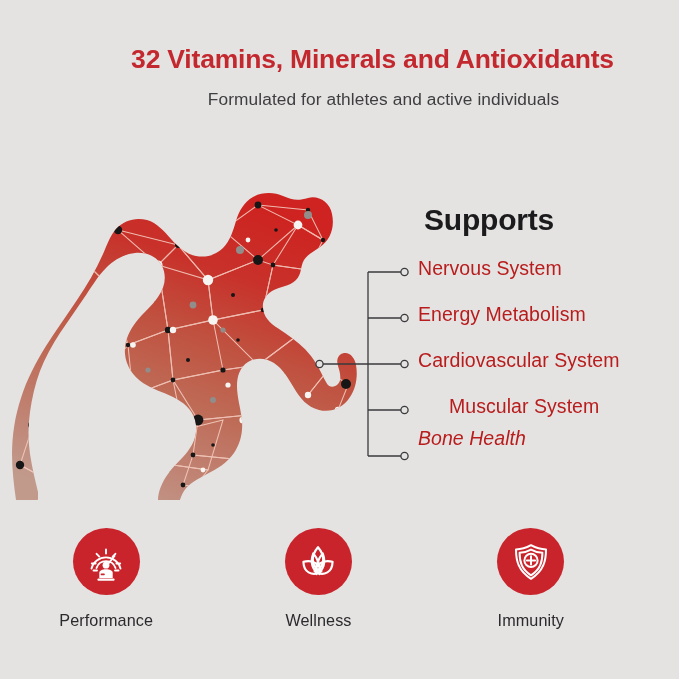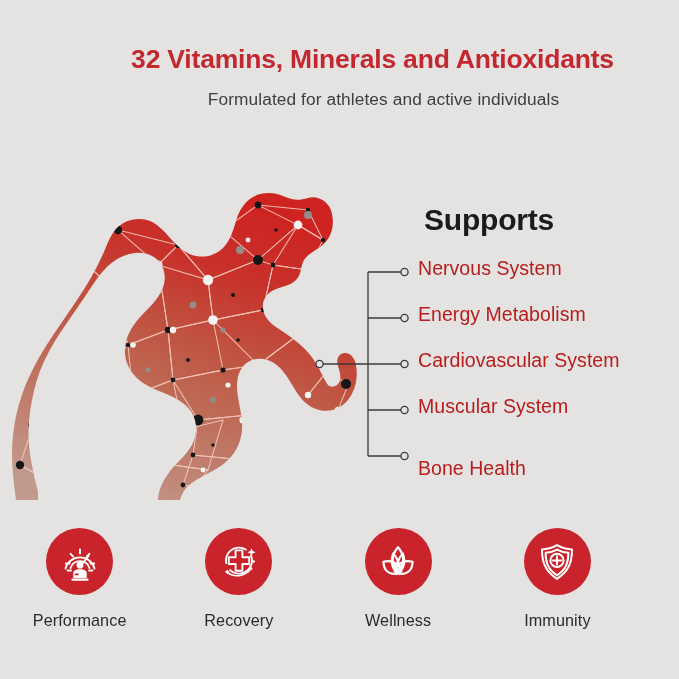--- a/index.html
+++ b/index.html
@@ -52,22 +52,22 @@
   .support-item{
     position:absolute;left:0;
     font-size:19.5px;font-weight:400;
     color:#b91c1c;
     letter-spacing:0.05px;
     white-space:nowrap;
   }
   .si0{top:2px;}
   .si1{top:48px;}
   .si2{top:94px;}
-  .si3{top:140px;}
-  .si4{top:202px;}
+  .si3{top:140px;margin-left:31px;}
+  .si4{top:172px;font-style:italic;}
 
   
   .benefits{
     position:absolute;left:0;top:528px;width:637px;height:110px;
     display:flex;align-items:flex-start;
   }
   .benefit{
     flex:1 1 0;
     display:flex;flex-direction:column;align-items:center;
   }
@@ -355,42 +355,20 @@
           <circle cx="21" cy="24.2" r="3.4" fill="#FFFFFF"></circle>
           <path d="M14.3,37 L14.3,31.8 C14.3,29.6 17.2,28.3 21,28.3
                    C24.8,28.3 27.7,29.6 27.7,31.8 L27.7,37 Z" fill="#FFFFFF"></path>
           <rect x="12.4" y="37.4" width="17.2" height="2.4" rx="1.1" fill="#FFFFFF"></rect>
           <rect x="15.6" y="32.6" width="4.2" height="1.7" rx="0.8" fill="#C9242B"></rect>
         </svg>
       </div>
       <div class="benefit-label">Performance</div>
     </div>
 
-    <div class="benefit">
-      <div class="benefit-circle">
-        <svg width="42" height="42" viewBox="0 0 42 42" xmlns="http://www.w3.org/2000/svg" aria-hidden="true">
-          <g stroke="#FFFFFF" fill="none" stroke-width="1.9" stroke-linecap="round" stroke-linejoin="round">
-            <path d="M17.6,9.4 L24.4,9.4 L24.4,16.2 L31.2,16.2 L31.2,23
-                     L24.4,23 L24.4,29.8 L17.6,29.8 L17.6,23
-                     L10.8,23 L10.8,16.2 L17.6,16.2 Z"></path>
-            <circle cx="21" cy="19.6" r="13" stroke-dasharray="30 8"></circle>
-            <path d="M8.4,30.6 A16.6,16.6 0 0 0 33,27.6" stroke-width="1.7"></path>
-            <path d="M32,25.4 L33.6,27.9 L30.7,28.4" stroke-width="1.7"></path>
-          </g>
-          <g fill="#FFFFFF">
-            <path d="M33.5,7.2 L34.7,10.1 L37.6,11.3 L34.7,12.5 L33.5,15.4
-                     L32.3,12.5 L29.4,11.3 L32.3,10.1 Z"></path>
-            <path d="M9.4,28.2 L10.2,30.1 L12.1,30.9 L10.2,31.7 L9.4,33.6
-                     L8.6,31.7 L6.7,30.9 L8.6,30.1 Z"></path>
-            <circle cx="35.6" cy="20.5" r="1.3"></circle>
-          </g>
-        </svg>
-      </div>
-      <div class="benefit-label">Recovery</div>
-    </div>
 
     <div class="benefit">
       <div class="benefit-circle">
         <svg width="42" height="42" viewBox="0 0 42 42" xmlns="http://www.w3.org/2000/svg" aria-hidden="true">
           <g stroke="#FFFFFF" fill="none" stroke-width="2.2" stroke-linejoin="round" stroke-linecap="round">
             <path d="M21,6.2 C24.6,10.4 26.2,14.4 26.2,18.6
                      C26.2,22.8 24.2,26.4 21,29.2
                      C17.8,26.4 15.8,22.8 15.8,18.6
                      C15.8,14.4 17.4,10.4 21,6.2 Z"></path>
             <path d="M16.3,12.4 C14.6,17 14.3,21.2 15.5,24.9

